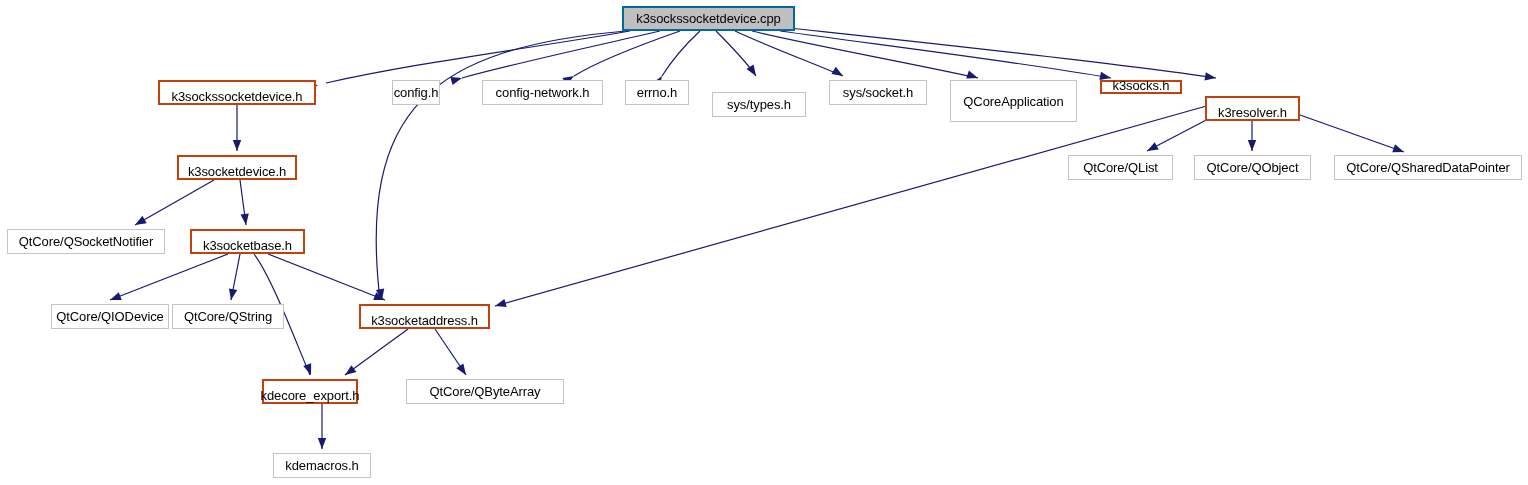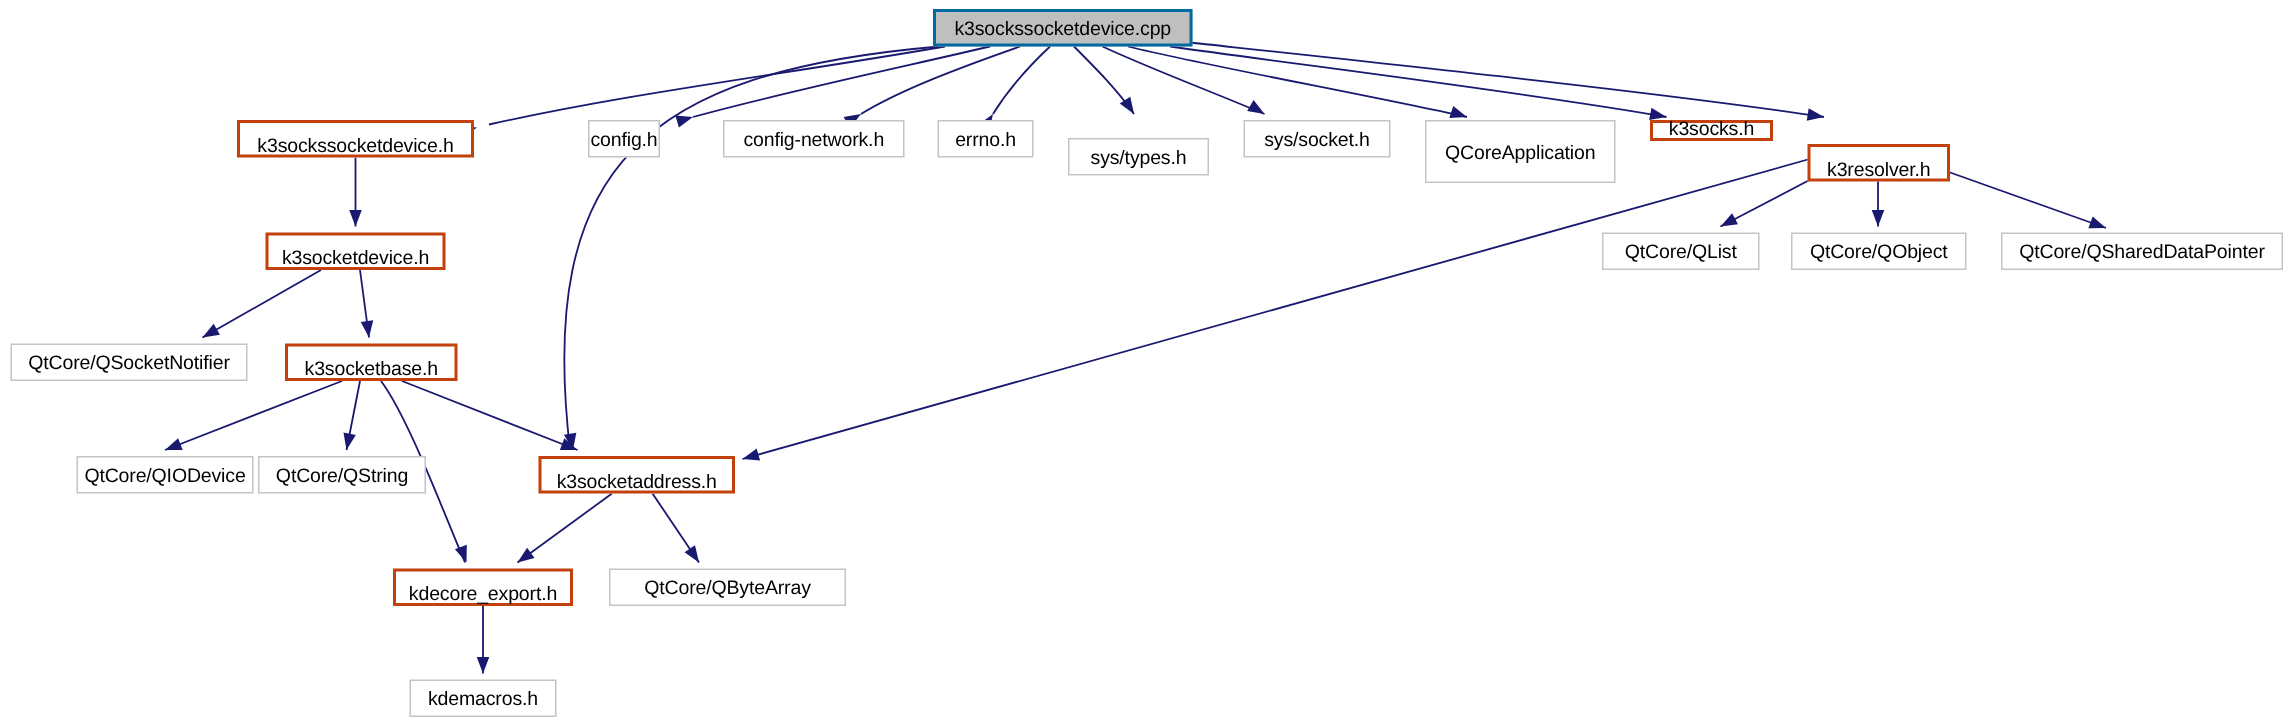--- a/index.html
+++ b/index.html
@@ -154,21 +154,21 @@
       </div>
       <div class="node-box" style="left: 28px; top: 304px; width: 118px; height: 25px; margin-left: 23px;">
         <span class="node-label">QtCore/QIODevice</span>
       </div>
       <div class="node-box" style="left: 172px; top: 304px; width: 112px; height: 25px;">
         <span class="node-label">QtCore/QString</span>
       </div>
       <div class="node-box strong" style="left: 359px; top: 304px; width: 131px; height: 25px;">
         <span class="node-label">k3socketaddress.h</span>
       </div>
-      <div class="node-box strong" style="left: 262px; top: 379px; width: 120px; height: 25px;">
+      <div class="node-box strong" style="left: 262px; top: 379px; width: 96px; height: 25px;">
         <span class="node-label">kdecore_export.h</span>
       </div>
       <div class="node-box" style="left: 406px; top: 379px; width: 158px; height: 25px;">
         <span class="node-label">QtCore/QByteArray</span>
       </div>
       <div class="node-box" style="left: 273px; top: 453px; width: 98px; height: 25px;">
         <span class="node-label">kdemacros.h</span>
       </div>
     </div>
 </div>

